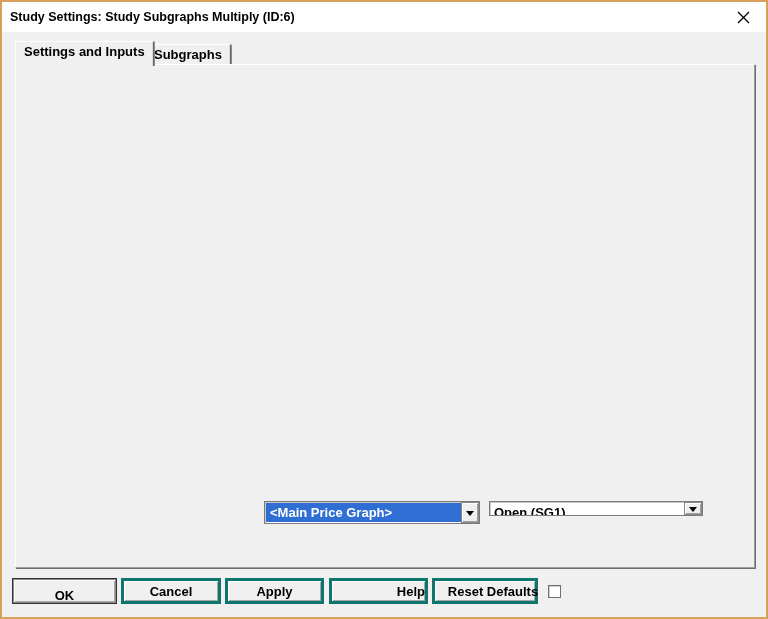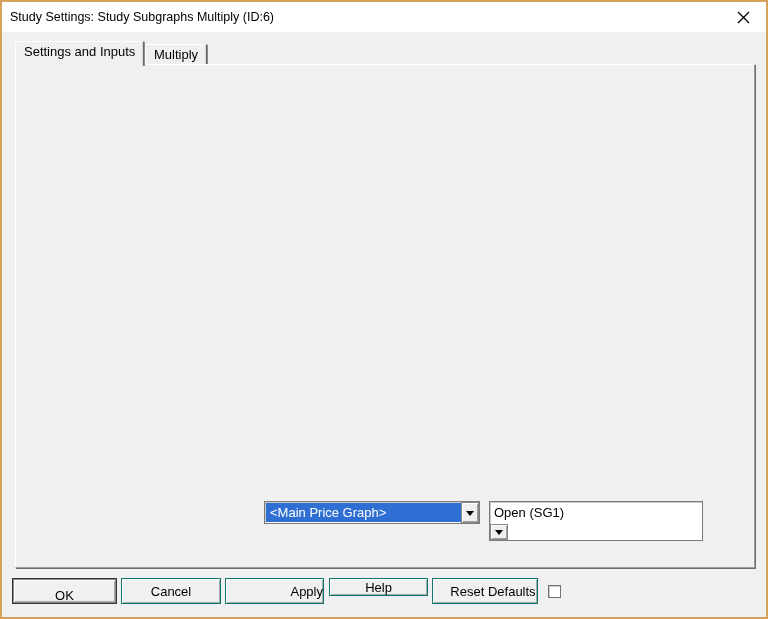--- a/index.html
+++ b/index.html
@@ -2,21 +2,21 @@
 <html><head>
 <meta charset="utf-8">
 <style>
   * { box-sizing: border-box; margin:0; padding:0; }
   html,body { width:768px; height:619px; }
   body { font-family:"Liberation Sans", sans-serif; font-size:13px; color:#000; }
   .window {
     position:relative; width:768px; height:619px;
     border:2px solid #d7a15c; background:#f0f0f0; overflow:hidden;
   }
-  .abs { position:absolute; }
+  .abs { position:absolute;font-weight:bold; }
   
   .titlebar { left:0; top:0; width:764px; height:30px; background:#fff; }
   .title-text { left:8px; top:8px; font-size:12.5px; white-space:nowrap; }
   .close-btn { left:718px; top:0; width:46px; height:30px; display:flex; align-items:center; justify-content:center; cursor:default; }
   .close-btn svg { display:block; }
   
   .tab { top:42px; height:21px; background:#f0f0f0;
     border-top:1px solid #fff; border-left:1px solid #fff; border-right:1px solid #696969;
     box-shadow: -1px 0 0 #d9d9d9 inset, 1px 0 0 #8a8a8a;
     border-radius:2px 2px 0 0; padding:2px 8px 0 8px; white-space:nowrap; }
@@ -30,21 +30,21 @@
   .edit { background:#fff; border:1px solid #7b7b7b; box-shadow: inset 1px 1px 0 #c9c9c9; overflow:hidden; }
   .combo { background:#fff; border:1px solid #7b7b7b; box-shadow: inset 1px 1px 0 #c9c9c9; display:flex; align-items:stretch; }
   .combo .val { flex:1; padding:3px 2px 0 4px; white-space:nowrap; overflow:hidden; }
   .combo .val.sel { background:#2f6fd3; color:#fff; margin:1px 0 1px 1px; padding-top:2px; }
   .drop-btn { width:18px; background:#efefef; border:1px solid #888;
     box-shadow: inset 1px 1px 0 #fff, inset -1px -1px 0 #a0a0a0;
     display:flex; align-items:center; justify-content:center; }
   .tri { width:0; height:0; border:4px solid transparent; border-top:5px solid #000; margin-top:5px; }
   .edit .txt { padding:3px 0 0 4px; white-space:nowrap; }
   
-  .btn3d { background:#f0f0f0; border:1px solid #0f766e;
+  .btn3d { background:#f0f0f0; border:3px solid #0f766e;
     box-shadow: inset 1px 1px 0 #ffffff, inset -1px -1px 0 #a7a7a7;
     display:flex; align-items:center; justify-content:center; white-space:nowrap; }
   .btn3d.default { border:1px solid #333; box-shadow: inset 0 0 0 1px #8a8a8a, inset 2px 2px 0 #ffffff, inset -2px -2px 0 #a7a7a7; align-items: flex-end; }
   
   .cbx { width:13px; height:13px; background:#fff; border:1px solid #707070; box-shadow: inset 1px 1px 0 #cfcfcf; }
   .cb-row { display:flex; }
   
   .tbl { left:251px; top:78px; width:500px; height:398px; background:#fff; border:1px solid #7b7b7b; overflow:hidden; }
   .thead { display:flex; height:22px; background:#f0f0f0; border-bottom:1px solid #5f5f5f; }
   .thead .c1, .thead .c2 { border-right:1px solid #b5b5b5; }
@@ -73,21 +73,21 @@
     <svg width="13" height="13" viewBox="0 0 13 13">
       <line x1="1" y1="1" x2="12" y2="12" stroke="#000" stroke-width="1.2"></line>
       <line x1="12" y1="1" x2="1" y2="12" stroke="#000" stroke-width="1.2"></line>
     </svg>
   </div>
 
   <div class="abs tab active" style="left:13px;">
     <span>Settings and Inputs</span>
   </div>
   <div class="abs tab" style="left:143px;">
-    <span>Multiply</span>
+    <span>Subgraphs</span>
   </div>
   <div class="abs tab" style="left:219px;margin-top:42px;">
     <span>Alerts</span>
   </div>
 
   <div class="abs panel"></div>
 
   <div class="abs lbl" style="left:30px; top:101px;">Low Precedence</div>
 
   <div class="abs lbl" style="left:30px; top:133px;">Based On:</div>
@@ -265,37 +265,37 @@
   </div>
 
   <div class="abs groupbox"></div>
   <div class="abs group-label">Input Study 1</div>
   <div class="abs combo" style="left:262px; top:499px; width:216px; height:23px; z-index:2;">
     <div class="val sel">&lt;Main Price Graph&gt;</div>
     <div class="drop-btn">
         <div class="tri"></div>
       </div>
   </div>
-  <div class="abs combo" style="left:487px; top:499px; width:214px; height:40px; z-index:2;flex-direction:column;">
+  <div class="abs combo" style="left:487px; top:499px; width:214px; height:15px; z-index:2;">
     <div class="val">Open (SG1)</div>
     <div class="drop-btn">
         <div class="tri"></div>
       </div>
   </div>
 
   <div class="abs btn3d default" style="left:10px; top:576px; width:105px; height:26px;">
     <span>OK</span>
   </div>
   <div class="abs btn3d" style="left:119px; top:576px; width:100px; height:26px;">
     <span>Cancel</span>
   </div>
-  <div class="abs btn3d" style="left:223px; top:576px; width:99px; height:26px;justify-content:flex-end;">
+  <div class="abs btn3d" style="left:223px; top:576px; width:99px; height:26px;">
     <span>Apply</span>
   </div>
-  <div class="abs btn3d" style="left:327px; top:576px; width:99px; height:18px;">
+  <div class="abs btn3d" style="left:327px; top:576px; width:99px; height:26px;justify-content:flex-end;">
     <span>Help</span>
   </div>
   <div class="abs btn3d" style="left:430px; top:576px; width:106px; height:26px;padding-left:16px;">
     <span>Reset Defaults</span>
   </div>
   <div class="abs cb-row" style="left:546px; top:572px;">
     <div class="cbx" style="margin:11px 8px 0 0; flex:0 0 13px;"></div>
   </div>
 
 </div>

